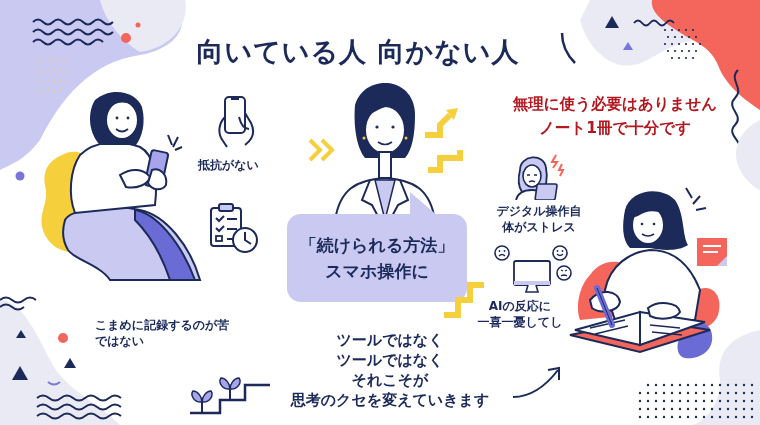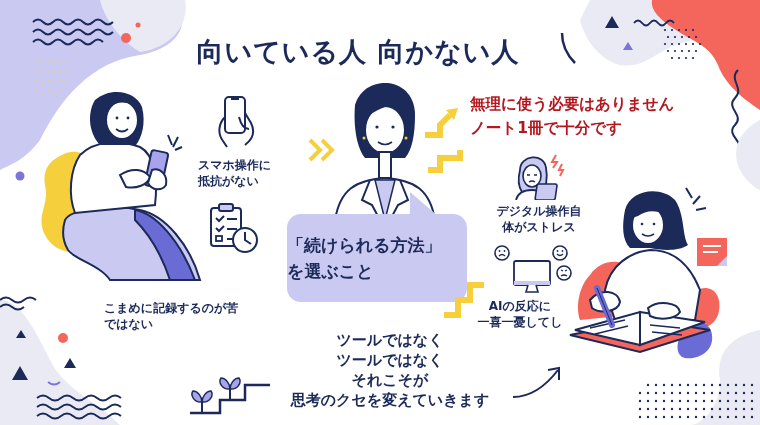--- a/index.html
+++ b/index.html
@@ -1,25 +1,25 @@
 <!DOCTYPE html>
 <html><head>
 <meta charset="utf-8">
 <style>
   * { margin:0; padding:0; box-sizing:border-box; }
   html, body { width:760px; height:425px; overflow:hidden; background:#ffffff; }
   body { position:relative; font-family:"DejaVu Sans","Liberation Sans",sans-serif; color:#1c2a5a; }
   .abs { position:absolute; }
   .title { left:0; width:668px; top:34px; text-align:center; font-size:27px; font-weight:bold; color:#1c2a5a; letter-spacing:1px;padding-left:48px; }
-  .red-note { left:470px; width:290px; top:92px; text-align:left; font-size:15.5px; font-weight:bold; color:#b3171f; line-height:24px; }
+  .red-note { left:470px; width:290px; top:92px; text-align:center; font-size:15.5px; font-weight:bold; color:#b3171f; line-height:24px; }
   .lbl { font-size:12px; font-weight:bold; color:#1c2a5a; line-height:16px; }
   .center-lbl { text-align:center; }
   .bubble { left:287px; top:214px; width:180px; height:88px; background:#c9c9f2; border-radius:14px; }
   .bubble-tail { left:410px; top:192px; width:0; height:0; border-left:0 solid transparent; border-right:28px solid transparent; border-bottom:24px solid #c9c9f2; }
-  .bubble-text { left:287px; top:232px; width:180px; font-size:17px; font-weight:bold; color:#1c2a5a; line-height:26px; }
+  .bubble-text { left:287px; top:232px; width:180px; text-align:center; font-size:17px; font-weight:bold; color:#1c2a5a; line-height:26px; }
   .bottom-msg { left:270px; width:240px; top:330px; text-align:center; font-size:15px; font-weight:bold; color:#1c2a5a; line-height:20px; }
 </style>
 </head>
 <body>
 
 <svg class="abs" style="left:0;top:0" width="760" height="425" viewBox="0 0 760 425">
 
   <path d="M0,0 L175,0 C195,30 170,50 140,55 C90,62 60,100 40,140 C25,160 10,165 0,170 Z" fill="#c9c9f2"></path>
   <path d="M100,0 L185,0 C190,25 170,48 140,52 C120,40 105,20 100,0 Z" fill="#e9eaf3"></path>
   <circle cx="126" cy="38" r="5" fill="#f4665c"></circle>
@@ -209,35 +209,34 @@
 
   <path d="M128,50 L132,60 M138,52 L133,62 M142,62 L135,65" stroke="#1c2a5a" stroke-width="2"></path>
 </svg>
 
 <svg class="abs" style="left:215px;top:95px" width="45" height="55" viewBox="0 0 45 55">
   <rect x="10" y="2" width="20" height="36" rx="4" fill="#ffffff" stroke="#1c2a5a" stroke-width="2"></rect>
   <rect x="16" y="3" width="8" height="2" fill="#1c2a5a"></rect>
   <path d="M10,22 C4,28 2,38 8,46 L12,52 M30,18 L36,28 C40,36 38,44 30,50 M24,22 C26,30 30,34 34,34" stroke="#1c2a5a" stroke-width="2" fill="none"></path>
 </svg>
 <div class="abs lbl" style="left:198px;top:157px;width:100px;">
-  <div>スマホ操作に</div>
   <div>抵抗がない</div>
 </div>
 
 <svg class="abs" style="left:205px;top:202px" width="60" height="55" viewBox="0 0 60 55">
   <rect x="6" y="6" width="30" height="38" rx="3" fill="#ffffff" stroke="#1c2a5a" stroke-width="2"></rect>
   <rect x="14" y="2" width="14" height="7" rx="2" fill="#c9c9f2" stroke="#1c2a5a" stroke-width="2"></rect>
   <path d="M11,16 l3,3 l5,-5 M11,26 l3,3 l5,-5" stroke="#1c2a5a" stroke-width="2" fill="none"></path>
   <rect x="11" y="34" width="6" height="5" fill="none" stroke="#1c2a5a" stroke-width="1.8"></rect>
   <path d="M22,17 H32 M22,27 H32 M22,37 H28" stroke="#1c2a5a" stroke-width="2"></path>
   <circle cx="40" cy="38" r="12" fill="#ffffff" stroke="#1c2a5a" stroke-width="2"></circle>
   <path d="M40,30 V38 L46,42" stroke="#1c2a5a" stroke-width="2" fill="none"></path>
 </svg>
 
-<div class="abs lbl" style="left:95px;top:300px;width:200px;margin-left:9px;">
+<div class="abs lbl" style="left:95px;top:317px;width:200px;">
   <div>こまめに記録するのが苦</div>
   <div>ではない</div>
 </div>
 
 <svg class="abs" style="left:300px;top:80px" width="170" height="140" viewBox="0 0 170 140">
 
   <path d="M10,60 L20,70 L10,80 M22,60 L32,70 L22,80" stroke="#f5cf3c" stroke-width="4" fill="none"></path>
 
   <path d="M125,55 L140,55 L140,45 L150,35" stroke="#f5cf3c" stroke-width="6" fill="none"></path>
   <polygon points="146,30 158,28 154,40" fill="#f5cf3c"></polygon>
@@ -256,21 +255,21 @@
     <circle cx="93" cy="47" r="1.6" fill="#1c2a5a"></circle>
   <path d="M78,62 Q85,67 92,62" stroke="#1c2a5a" stroke-width="1.6" fill="none"></path>
   <circle cx="64" cy="58" r="1.5" fill="#f5cf3c"></circle>
     <circle cx="106" cy="58" r="1.5" fill="#f5cf3c"></circle>
 </svg>
 
 <div class="abs bubble-tail"></div>
 <div class="abs bubble"></div>
 <div class="abs bubble-text">
   <div>「続けられる方法」</div>
-  <div>を選ぶこと</div>
+  <div>スマホ操作に</div>
 </div>
 
 <svg class="abs" style="left:440px;top:260px" width="50" height="60" viewBox="0 0 50 60">
   <path d="M4,55 L18,55 L18,40 L30,40 L30,25 L44,25" stroke="#f5cf3c" stroke-width="6" fill="none"></path>
 </svg>
 
 <div class="abs red-note">
   <div>無理に使う必要はありません</div>
   <div>ノート1冊で十分です</div>
 </div>

